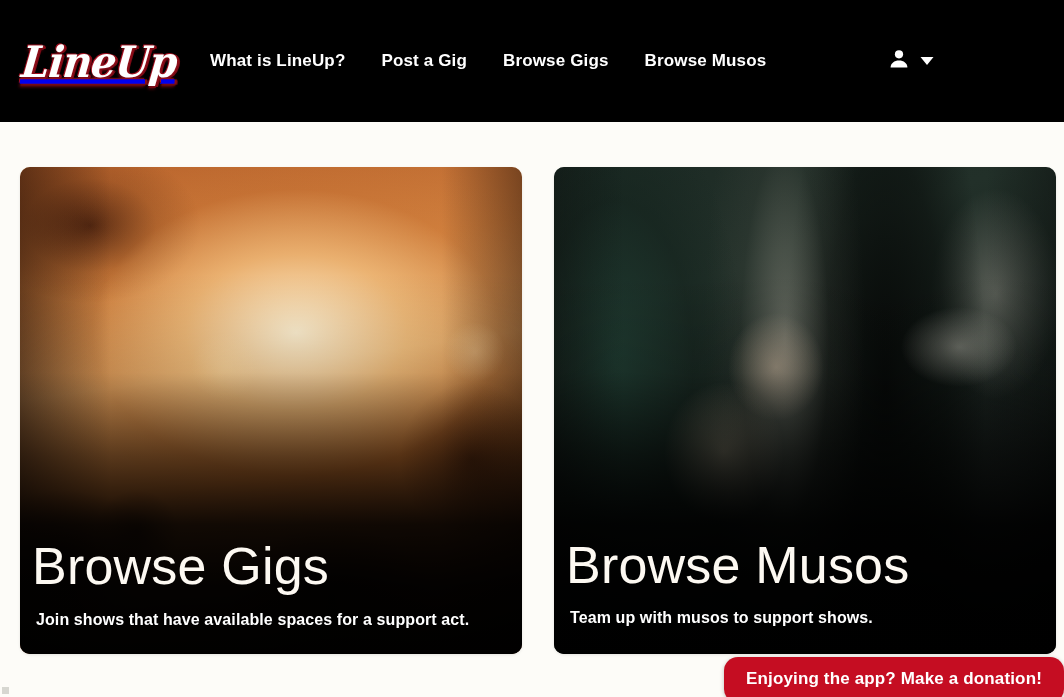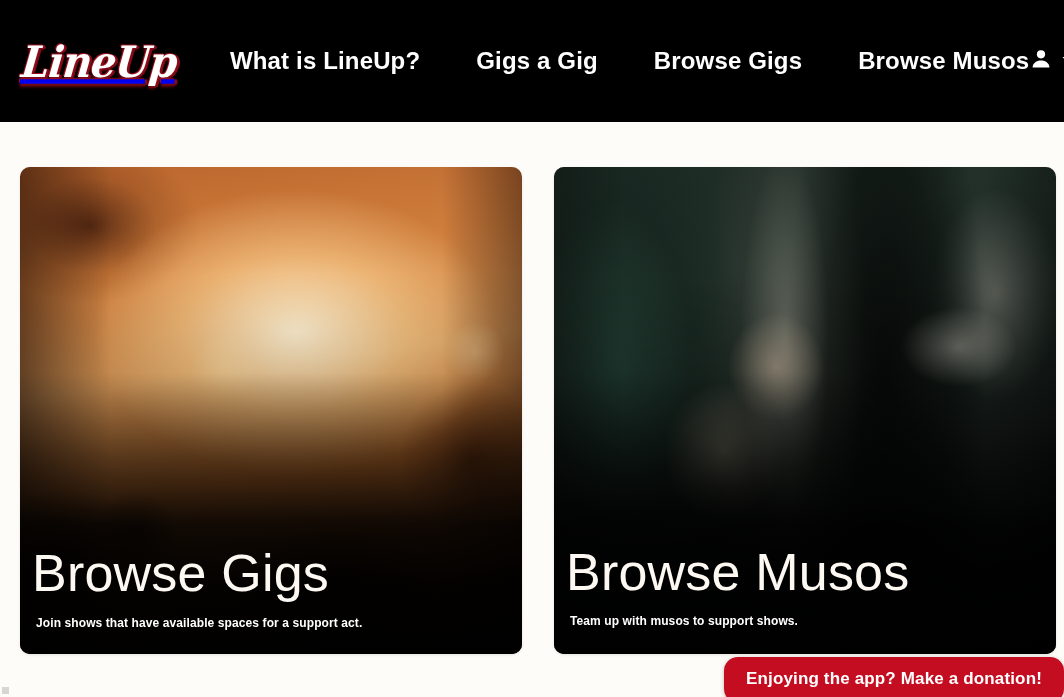--- a/index.html
+++ b/index.html
@@ -57,27 +57,26 @@
 
   .nav-links {
     display: flex;
     align-items: center;
     gap: 36px;
     flex: 1 1 auto;
   }
 
   .nav-link {
     color: #ffffff;
-    font-size: 24px;
+    font-size: 17px;
     font-weight: bold;
     letter-spacing: 0.15px;
     text-decoration: none;
     white-space: nowrap;
     cursor: pointer;
-    margin-left: 20px;
   }
 
   .account {
     display: flex;
     align-items: center;
     gap: 9px;
     margin-right: 130px;
     cursor: pointer;
   }
 
@@ -177,21 +176,21 @@
     color: #fdf9f2;
     font-size: 52px;
     font-weight: normal;
     line-height: 1.08;
     letter-spacing: 0.2px;
     margin-bottom: 12px;
   }
 
   .card-desc {
     color: #ffffff;
-    font-size: 12px;
+    font-size: 16px;
     font-weight: bold;
     line-height: 1.72;
     letter-spacing: 0.1px;
     max-width: 470px;
     padding-left: 4px;
   }
 
   .card-1 .card-body { padding-bottom: 20px; }
   .card-2 .card-title { margin-bottom: 11px; }
 
@@ -228,21 +227,21 @@
 <body>
 
 <nav class="navbar">
 
   <a class="logo" href="#">
     <span class="logo-text">LineUp</span>
   </a>
 
   <div class="nav-links">
     <a class="nav-link" href="#">What is LineUp?</a>
-    <a class="nav-link" href="#">Gigs a Gig</a>
+    <a class="nav-link" href="#">Post a Gig</a>
     <a class="nav-link" href="#">Browse Gigs</a>
     <a class="nav-link" href="#">Browse Musos</a>
   </div>
 
   <div class="account">
     <span class="person-icon">
       <svg width="24" height="24" viewBox="0 0 24 24" aria-hidden="true">
         <circle cx="12" cy="7.3" r="4.1" fill="#ffffff"></circle>
         <path d="M3.6 20.5c0-4.3 3.8-7 8.4-7s8.4 2.7 8.4 7z" fill="#ffffff"></path>
       </svg>

